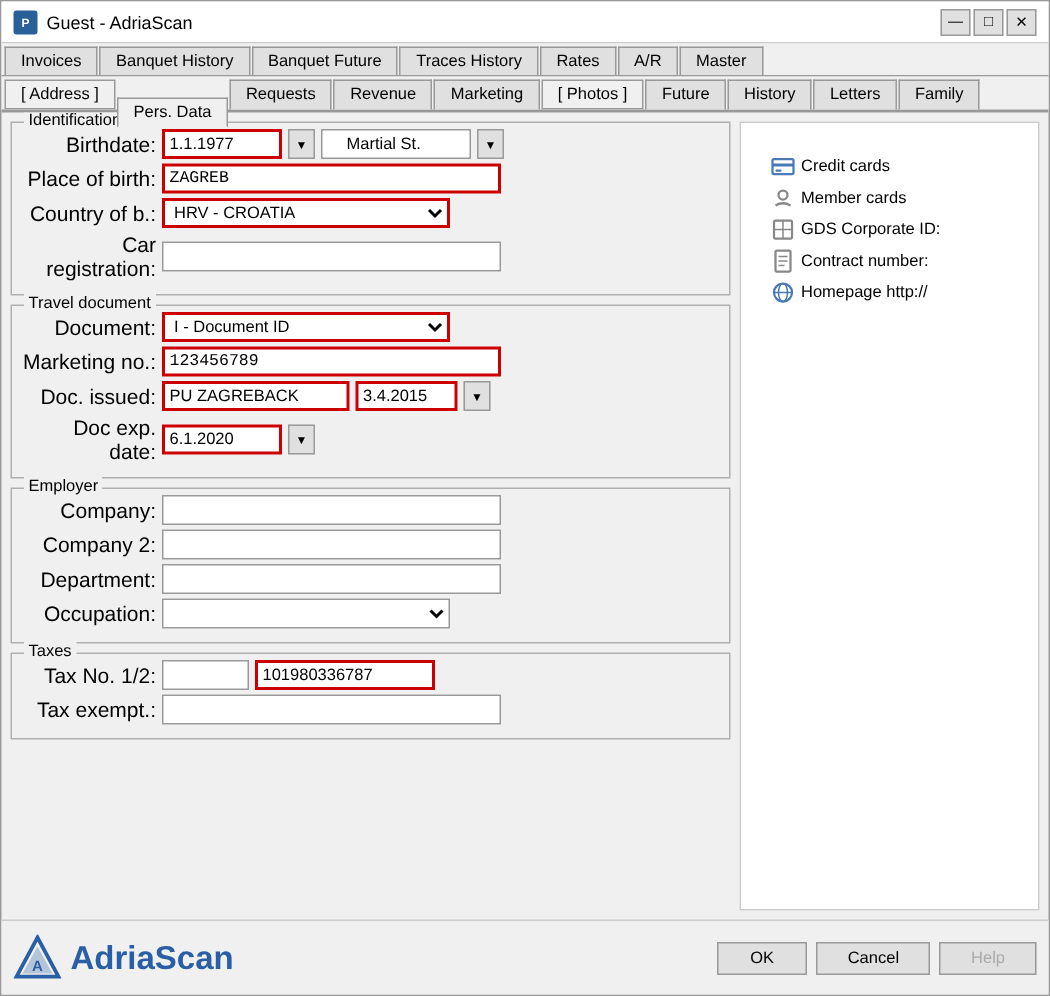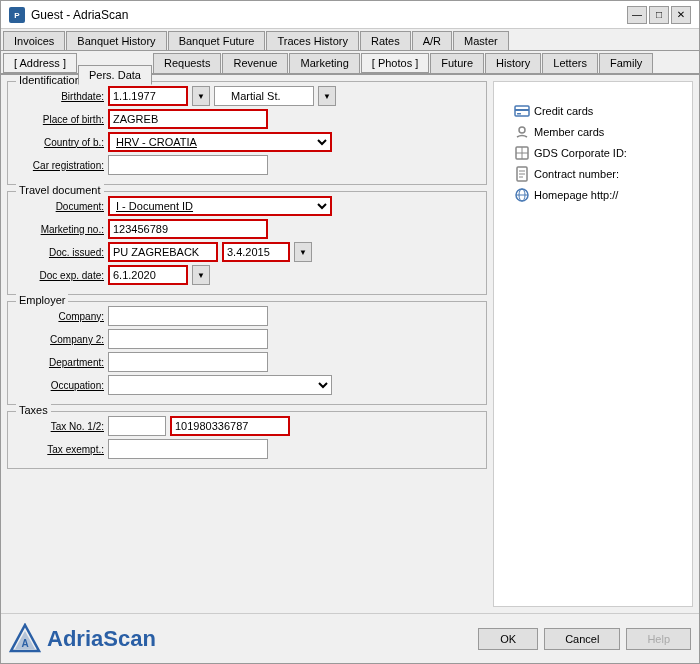--- a/index.html
+++ b/index.html
@@ -129,39 +129,39 @@
     }
     .form-row {
       display: flex;
       align-items: center;
       margin-bottom: 3px;
       gap: 4px;
     }
     .form-label {
       width: 90px;
       text-align: right;
-      font-size: 10px;
+      font-size: 14px;
       color: #000;
       flex-shrink: 0;
-      text-decoration: underline;
     }
     .form-input {
       border: 1px solid #999;
       background: white;
       height: 20px;
       font-size: 11px;
       padding: 1px 3px;
       outline: none;
     }
     .form-input.highlighted {
       border: 2px solid #cc0000;
       background: white;
     }
     .form-input.wide {
-      width: 160px;
+      width: 226px;
+      font-family: Liberation Mono, monospace;
     }
     .form-input.medium {
       width: 130px;
     }
     .form-input.small {
       width: 80px;
     }
     .dropdown-btn {
       width: 18px;
       height: 20px;
@@ -179,22 +179,21 @@
       font-size: 11px;
       border: 1px solid #999;
       background: white;
       padding: 1px 2px;
       outline: none;
     }
     .select-input.highlighted {
       border: 2px solid #cc0000;
     }
     .select-input.wide {
-      width: 224px;
-      text-decoration: underline;
+      width: 192px;
     }
     
     .right-panel {
       width: 200px;
       border: 1px solid #ccc;
       background: white;
       padding: 20px;
       display: flex;
       flex-direction: column;
       gap: 3px;
@@ -360,21 +359,21 @@
           </select>
         </div>
 
         <div class="form-row">
           <span class="form-label">Marketing no.:</span>
           <input class="form-input wide highlighted" value="123456789" style="">
         </div>
 
         <div class="form-row">
           <span class="form-label">Doc. issued:</span>
-          <input class="form-input highlighted" style="width: 110px;" value="PU ZAGREBACK">
+          <input class="form-input highlighted" style="width: 125px;" value="PU ZAGREBACK">
           <input class="form-input small highlighted" value="3.4.2015" style="width: 68px;">
           <button class="dropdown-btn">▼</button>
         </div>
 
         <div class="form-row">
           <span class="form-label">Doc exp. date:</span>
           <input class="form-input small highlighted" value="6.1.2020" style="width: 80px;">
           <button class="dropdown-btn">▼</button>
         </div>
       </div>

